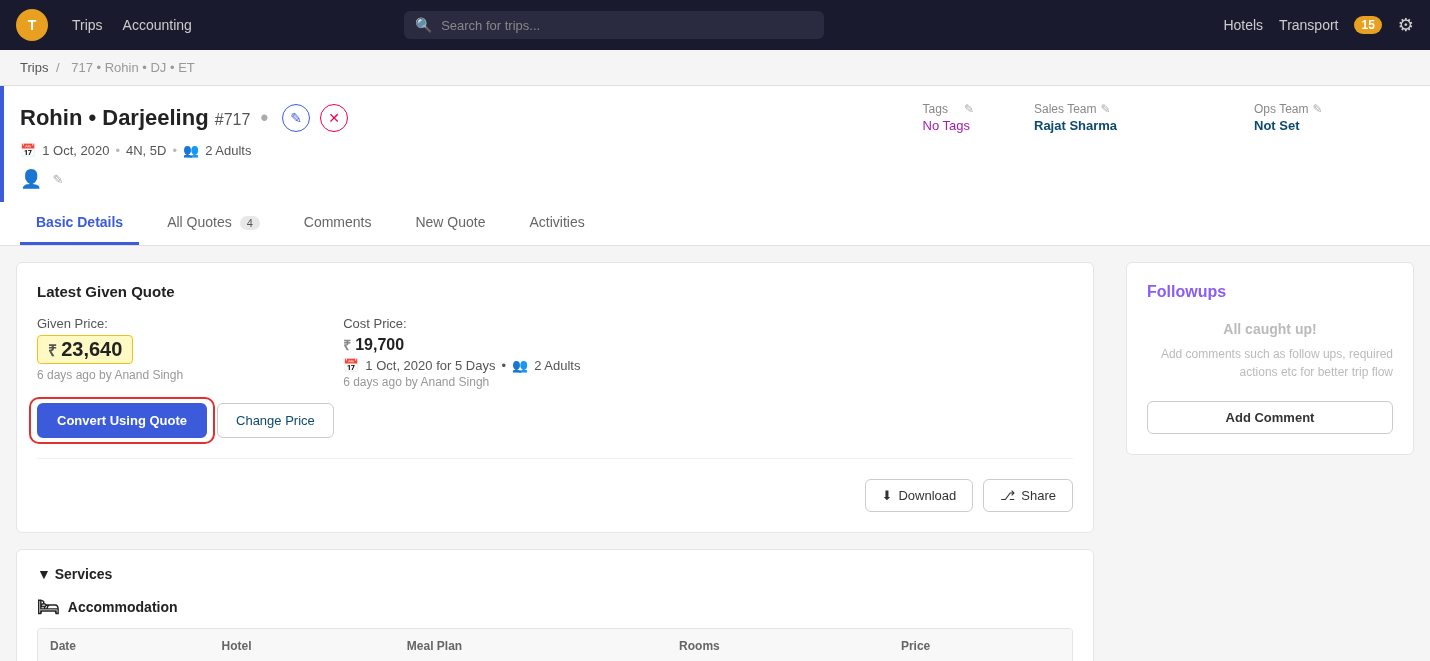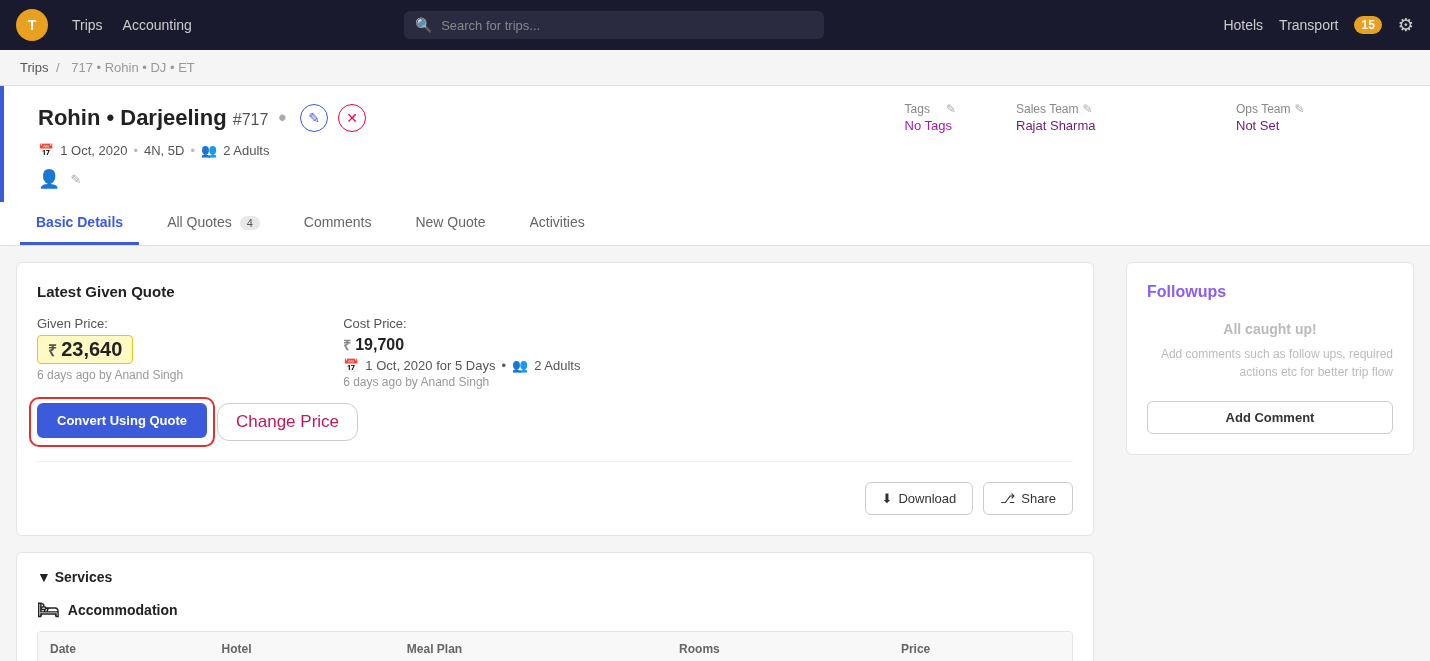--- a/index.html
+++ b/index.html
@@ -73,21 +73,21 @@
       min-height: calc(100vh - 50px - 35px);
     }
 
     
     .main-content { flex: 1; background: #f5f5f5; }
 
     
     .trip-header {
       background: white;
       border-left: 4px solid #3b5bdb;
-      padding: 16px 34px 0;
+      padding: 16px 16px 0;
     }
     .trip-title-row {
       display: flex;
       align-items: center;
       gap: 10px;
       margin-bottom: 10px;
     }
     .trip-title {
       font-size: 22px;
       font-weight: 700;
@@ -114,21 +114,21 @@
       color: #555;
       font-size: 13px;
       margin-bottom: 10px;
     }
     .tag-label { font-size: 12px; color: #888; margin-bottom: 2px; display: flex; align-items: center; gap: 16px; }
     .tag-value { font-size: 13px; color: #a21caf; }
 
     .trip-sales-section { min-width: 160px; }
     .trip-ops-section { min-width: 160px; }
     .section-label { font-size: 12px; color: #888; display: flex; align-items: center; gap: 4px; }
-    .section-value { font-size: 13px; font-weight: 400; color: #701a75; margin-top: 2px; }
+    .section-value { font-size: 13px; font-weight: 700; color: #0c4a6e; margin-top: 2px; }
 
     
     .tabs {
       background: white;
       border-bottom: 1px solid #e0e0e0;
       display: flex;
       padding: 0 20px;
       gap: 12px;
     }
     .tab {
@@ -224,25 +224,25 @@
       color: white;
       border: 2px solid #3b5bdb;
       border-radius: 6px;
       padding: 8px 18px;
       font-size: 13px;
       font-weight: 600;
       cursor: pointer;
     }
     .btn-outline {
       background: white;
-      color: #be185d;
+      color: #0c4a6e;
       border: 1.5px solid #ccc;
-      border-radius: 12px;
+      border-radius: 6px;
       padding: 8px 18px;
-      font-size: 17px;
+      font-size: 13px;
       cursor: pointer;
     }
     .convert-btn-wrapper {
       position: relative;
       display: inline-block;
     }
     .convert-btn-wrapper::after {
       content: '';
       position: absolute;
       top: -6px; left: -8px; right: -8px; bottom: -6px;

